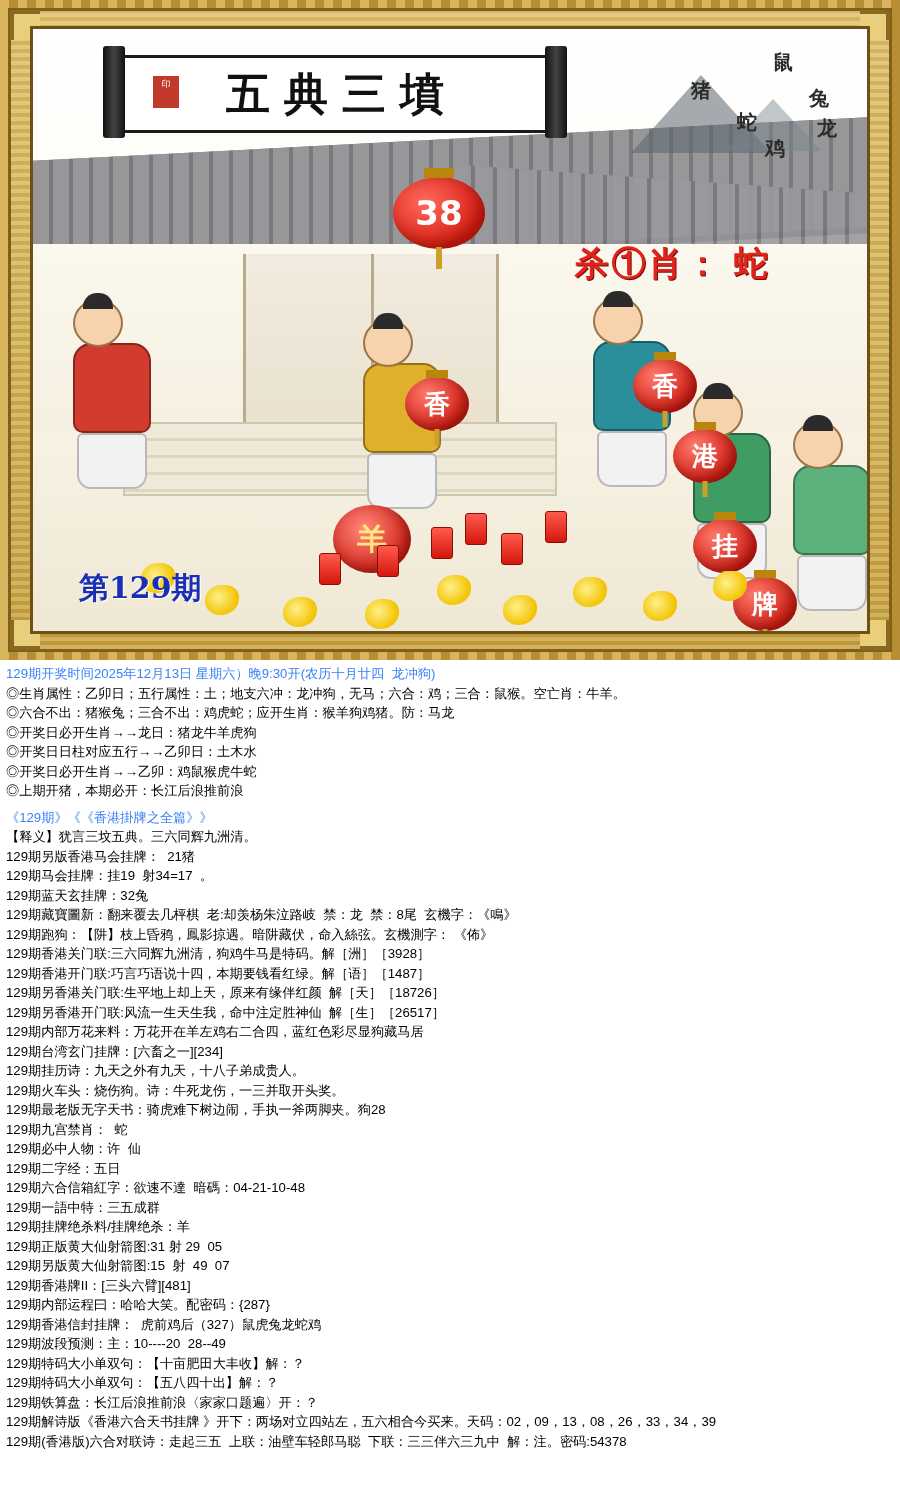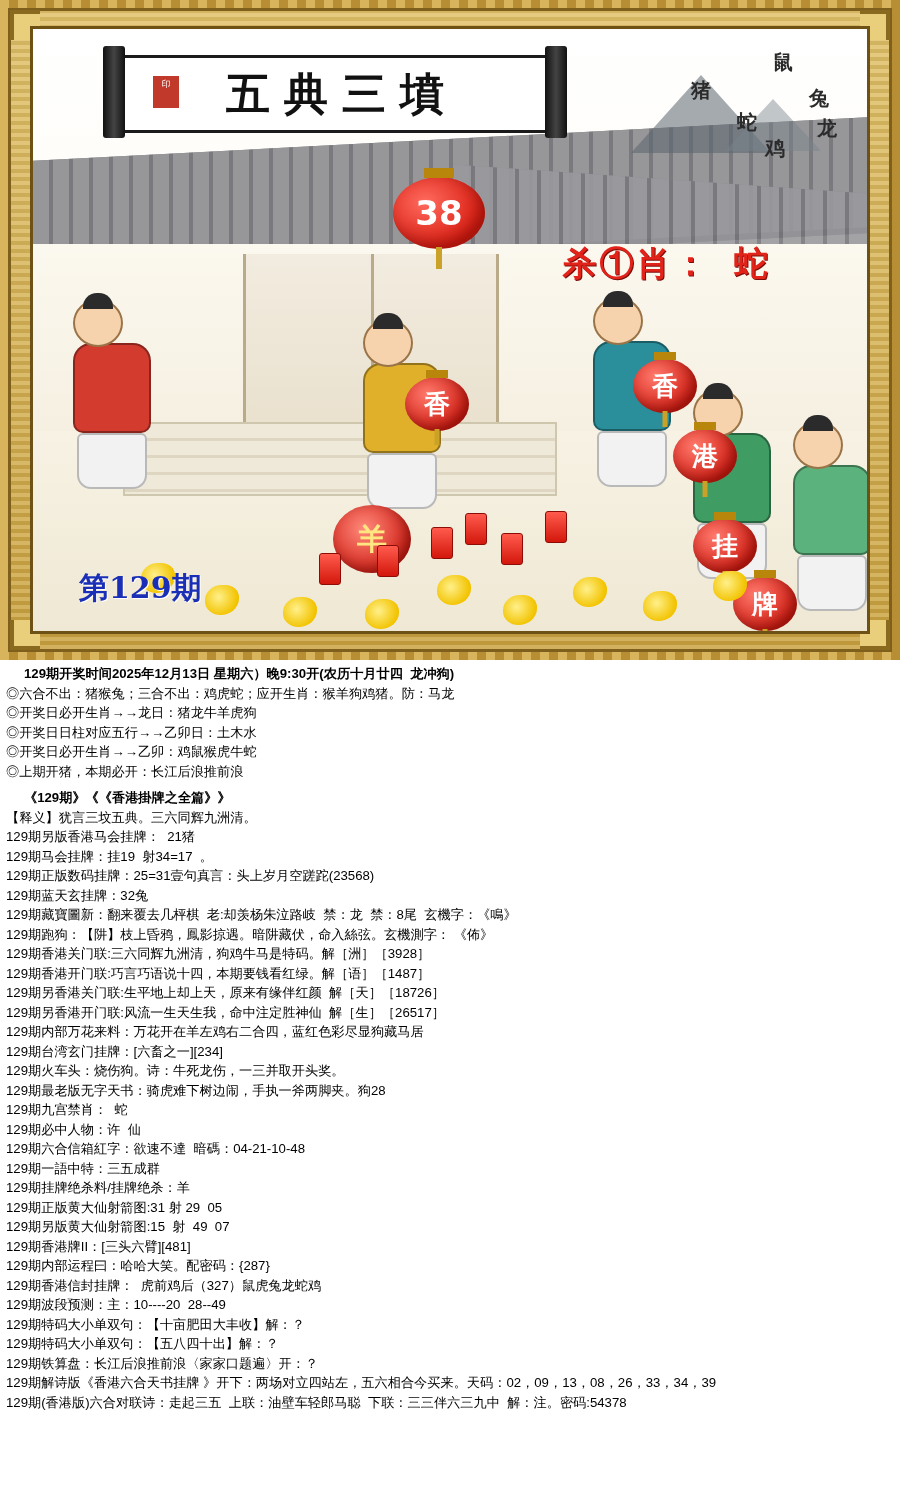--- a/index.html
+++ b/index.html
@@ -208,21 +208,21 @@
     width: 5px; height: 16px; background:#c9a227;
   }
 
   
   .kill-text {
     position: absolute;
     right: 96px; top: 212px;
     color: #e2231a;
     font-size: 34px;
     font-weight: bold;
-    font-family: Liberation Mono, monospace;
+    font-family: Liberation Serif, serif;
     letter-spacing: 3px;
     text-shadow: 1px 1px 0 #7a0d08;
     text-align: center;
   }
 
   
   .ink {
     position: absolute;
     right: 36px; top: 18px;
     width: 290px; height: 130px;
@@ -312,21 +312,21 @@
     text-shadow: 1px 1px 0 #fff;
   }
 
   
   .body-text {
     padding: 4px 6px 14px 6px;
     font-size: 13.2px;
     line-height: 19.5px;
   }
   .line { white-space: pre-wrap; }
-  .hl-red { color: #000000; font-weight: bold; margin-left: 18px; }
+  .hl-red { color: #3b82f6; font-weight: normal; }
   .spacer { height: 7px; }
 </style>
 </head>
 <body>
 
 <div class="page">
 
   <div class="poster-wrap">
     <div class="frame-outer"></div>
     <div class="frame-band"></div>
@@ -432,47 +432,49 @@
 
         <div class="issue-no">第129期</div>
       </div>
     </div>
   </div>
 
   <div class="body-text">
 
     <div class="line hl-red">129期开奖时间2025年12月13日 星期六）晚9:30开(农历十月廿四  龙冲狗)</div>
 
+    <div class="line">◎生肖属性：乙卯日；五行属性：土；地支六冲：龙冲狗，无马；六合：鸡；三合：鼠猴。空亡肖：牛羊。</div>
     <div class="line">◎六合不出：猪猴兔；三合不出：鸡虎蛇；应开生肖：猴羊狗鸡猪。防：马龙</div>
     <div class="line">◎开奖日必开生肖→→龙日：猪龙牛羊虎狗</div>
     <div class="line">◎开奖日日柱对应五行→→乙卯日：土木水</div>
     <div class="line">◎开奖日必开生肖→→乙卯：鸡鼠猴虎牛蛇</div>
     <div class="line">◎上期开猪，本期必开：长江后浪推前浪</div>
 
     <div class="spacer"></div>
 
     <div class="line hl-red">《129期》《《香港掛牌之全篇》》</div>
 
     <div class="line">【释义】犹言三坟五典。三六同辉九洲清。</div>
     <div class="line">129期另版香港马会挂牌：  21猪</div>
     <div class="line">129期马会挂牌：挂19  射34=17  。</div>
-    <div class="line">129期正版数码挂牌：25=31壹句真言：头上岁月空蹉跎(23568)</div>
     <div class="line">129期蓝天玄挂牌：32兔</div>
     <div class="line">129期藏寶圖新：翻来覆去几枰棋  老:却羡杨朱泣路岐  禁：龙  禁：8尾  玄機字：《鳴》</div>
     <div class="line">129期跑狗：【阱】枝上昏鸦，鳳影掠遇。暗阱藏伏，命入絲弦。玄機測字： 《佈》</div>
     <div class="line">129期香港关门联:三六同辉九洲清，狗鸡牛马是特码。解［洲］［3928］</div>
     <div class="line">129期香港开门联:巧言巧语说十四，本期要钱看红绿。解［语］［1487］</div>
     <div class="line">129期另香港关门联:生平地上却上天，原来有缘伴红颜  解［天］［18726］</div>
     <div class="line">129期另香港开门联:风流一生天生我，命中注定胜神仙  解［生］［26517］</div>
     <div class="line">129期内部万花来料：万花开在羊左鸡右二合四，蓝红色彩尽显狗藏马居</div>
     <div class="line">129期台湾玄门挂牌：[六畜之一][234]</div>
+    <div class="line">129期挂历诗：九天之外有九天，十八子弟成贵人。</div>
     <div class="line">129期火车头：烧伤狗。诗：牛死龙伤，一三并取开头奖。</div>
     <div class="line">129期最老版无字天书：骑虎难下树边闹，手执一斧两脚夹。狗28</div>
     <div class="line">129期九宫禁肖：  蛇</div>
     <div class="line">129期必中人物：许  仙</div>
+    <div class="line">129期二字经：五日</div>
     <div class="line">129期六合信箱紅字：欲速不達  暗碼：04-21-10-48</div>
     <div class="line">129期一語中特：三五成群</div>
     <div class="line">129期挂牌绝杀料/挂牌绝杀：羊</div>
     <div class="line">129期正版黄大仙射箭图:31 射 29  05</div>
     <div class="line">129期另版黄大仙射箭图:15  射  49  07</div>
     <div class="line">129期香港牌II：[三头六臂][481]</div>
     <div class="line">129期内部运程曰：哈哈大笑。配密码：{287}</div>
     <div class="line">129期香港信封挂牌：  虎前鸡后（327）鼠虎兔龙蛇鸡</div>
     <div class="line">129期波段预测：主：10----20  28--49</div>
     <div class="line">129期特码大小单双句：【十亩肥田大丰收】解：？</div>

